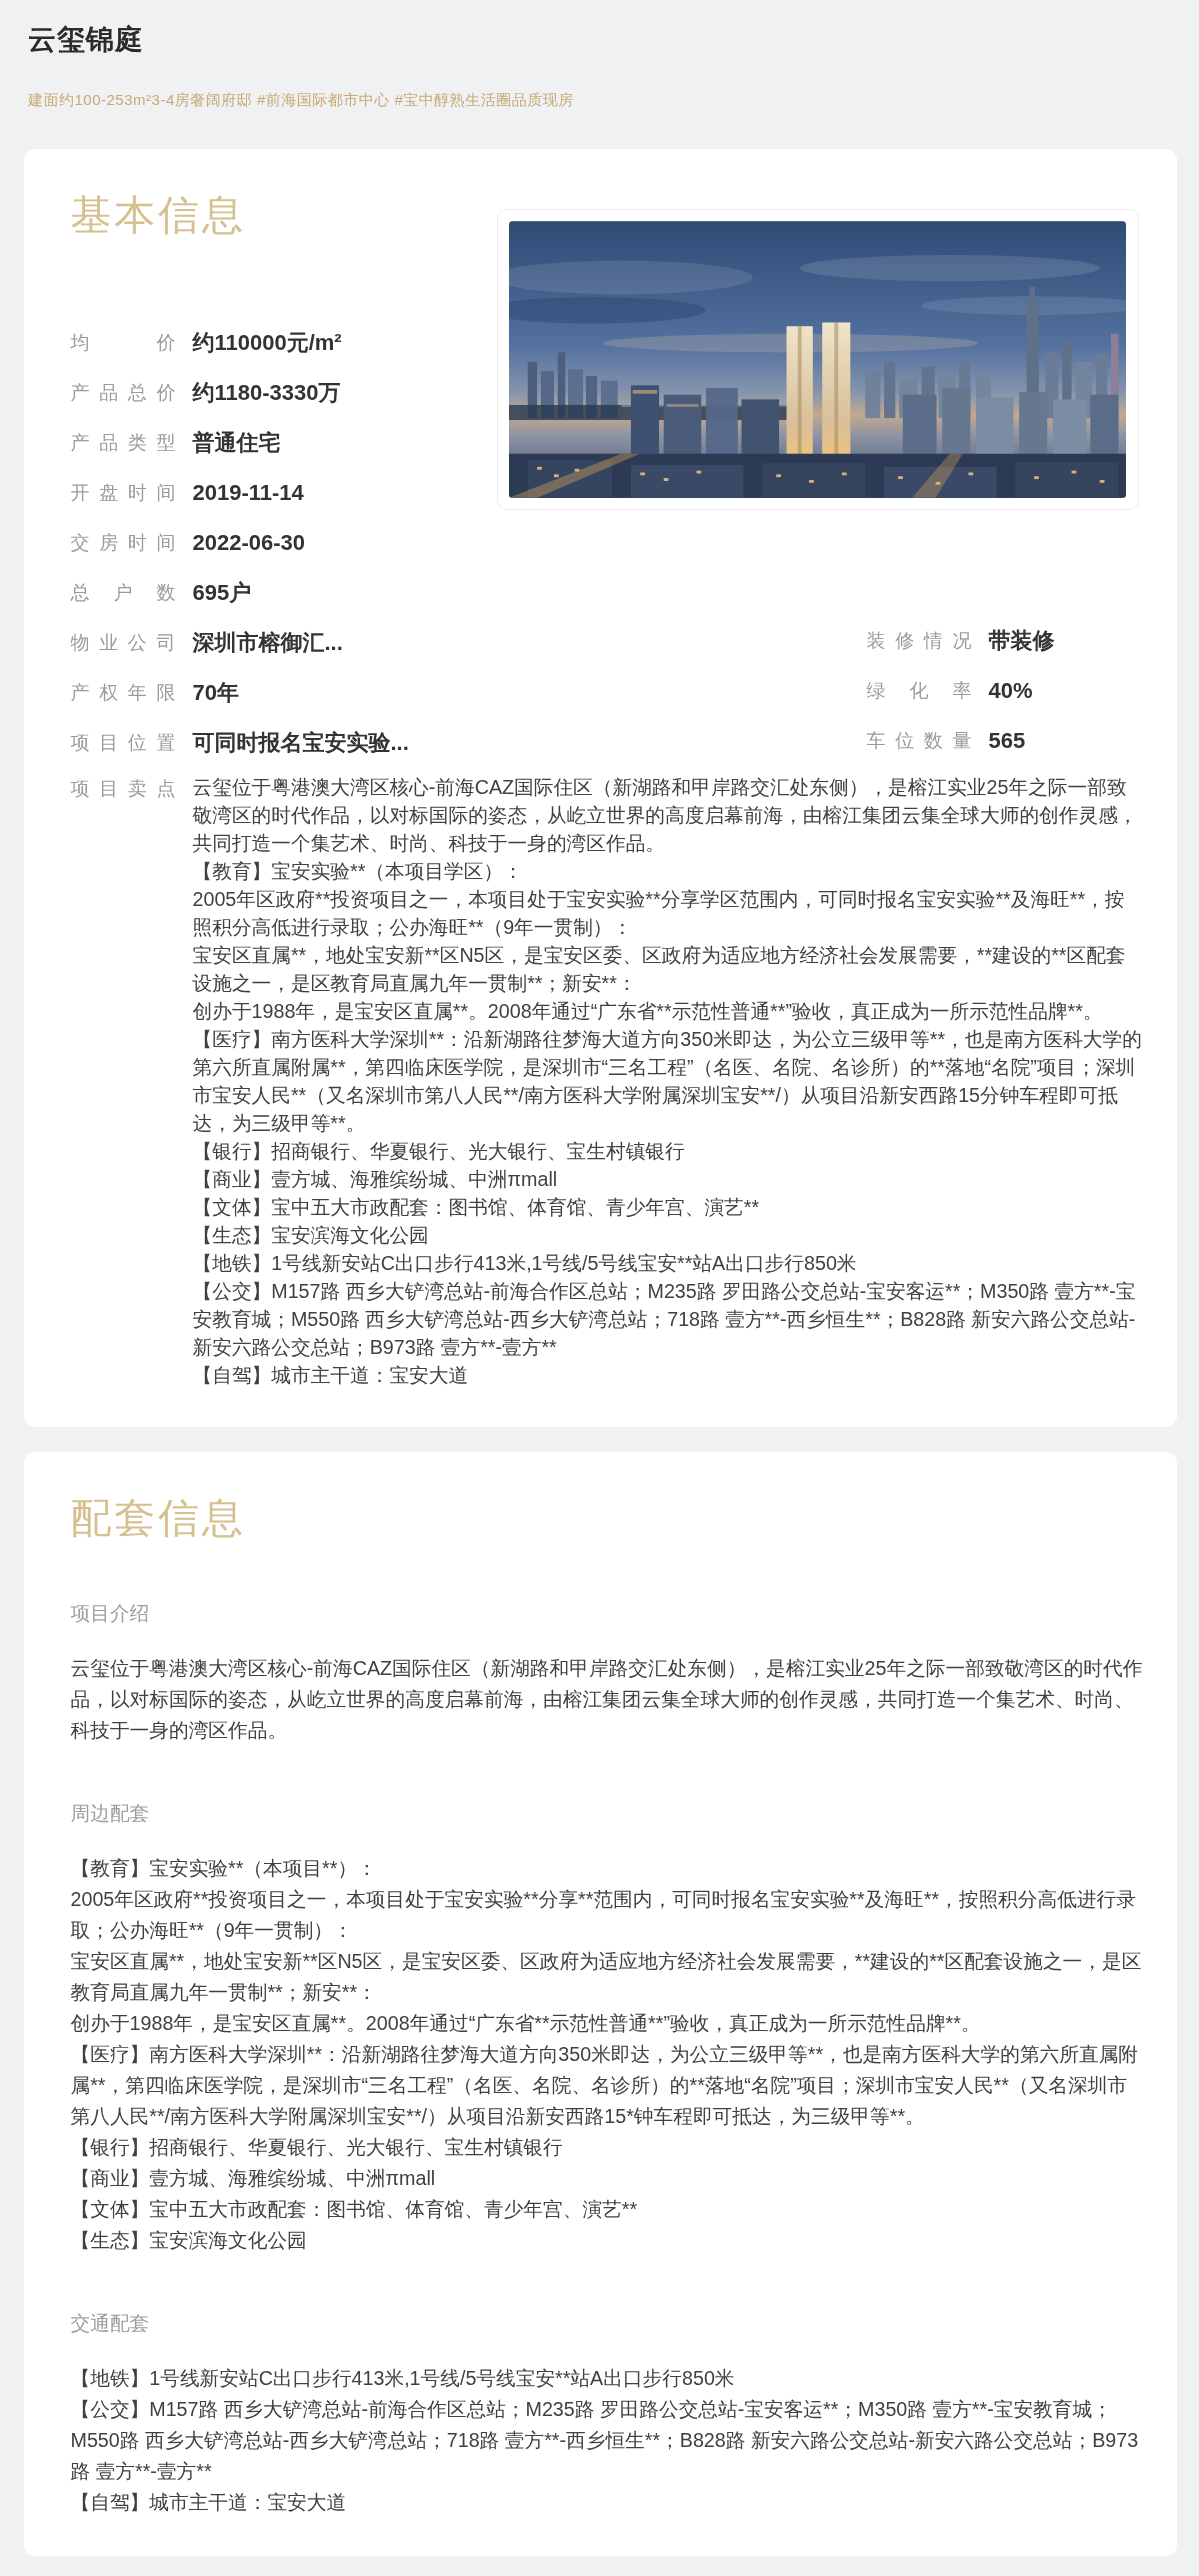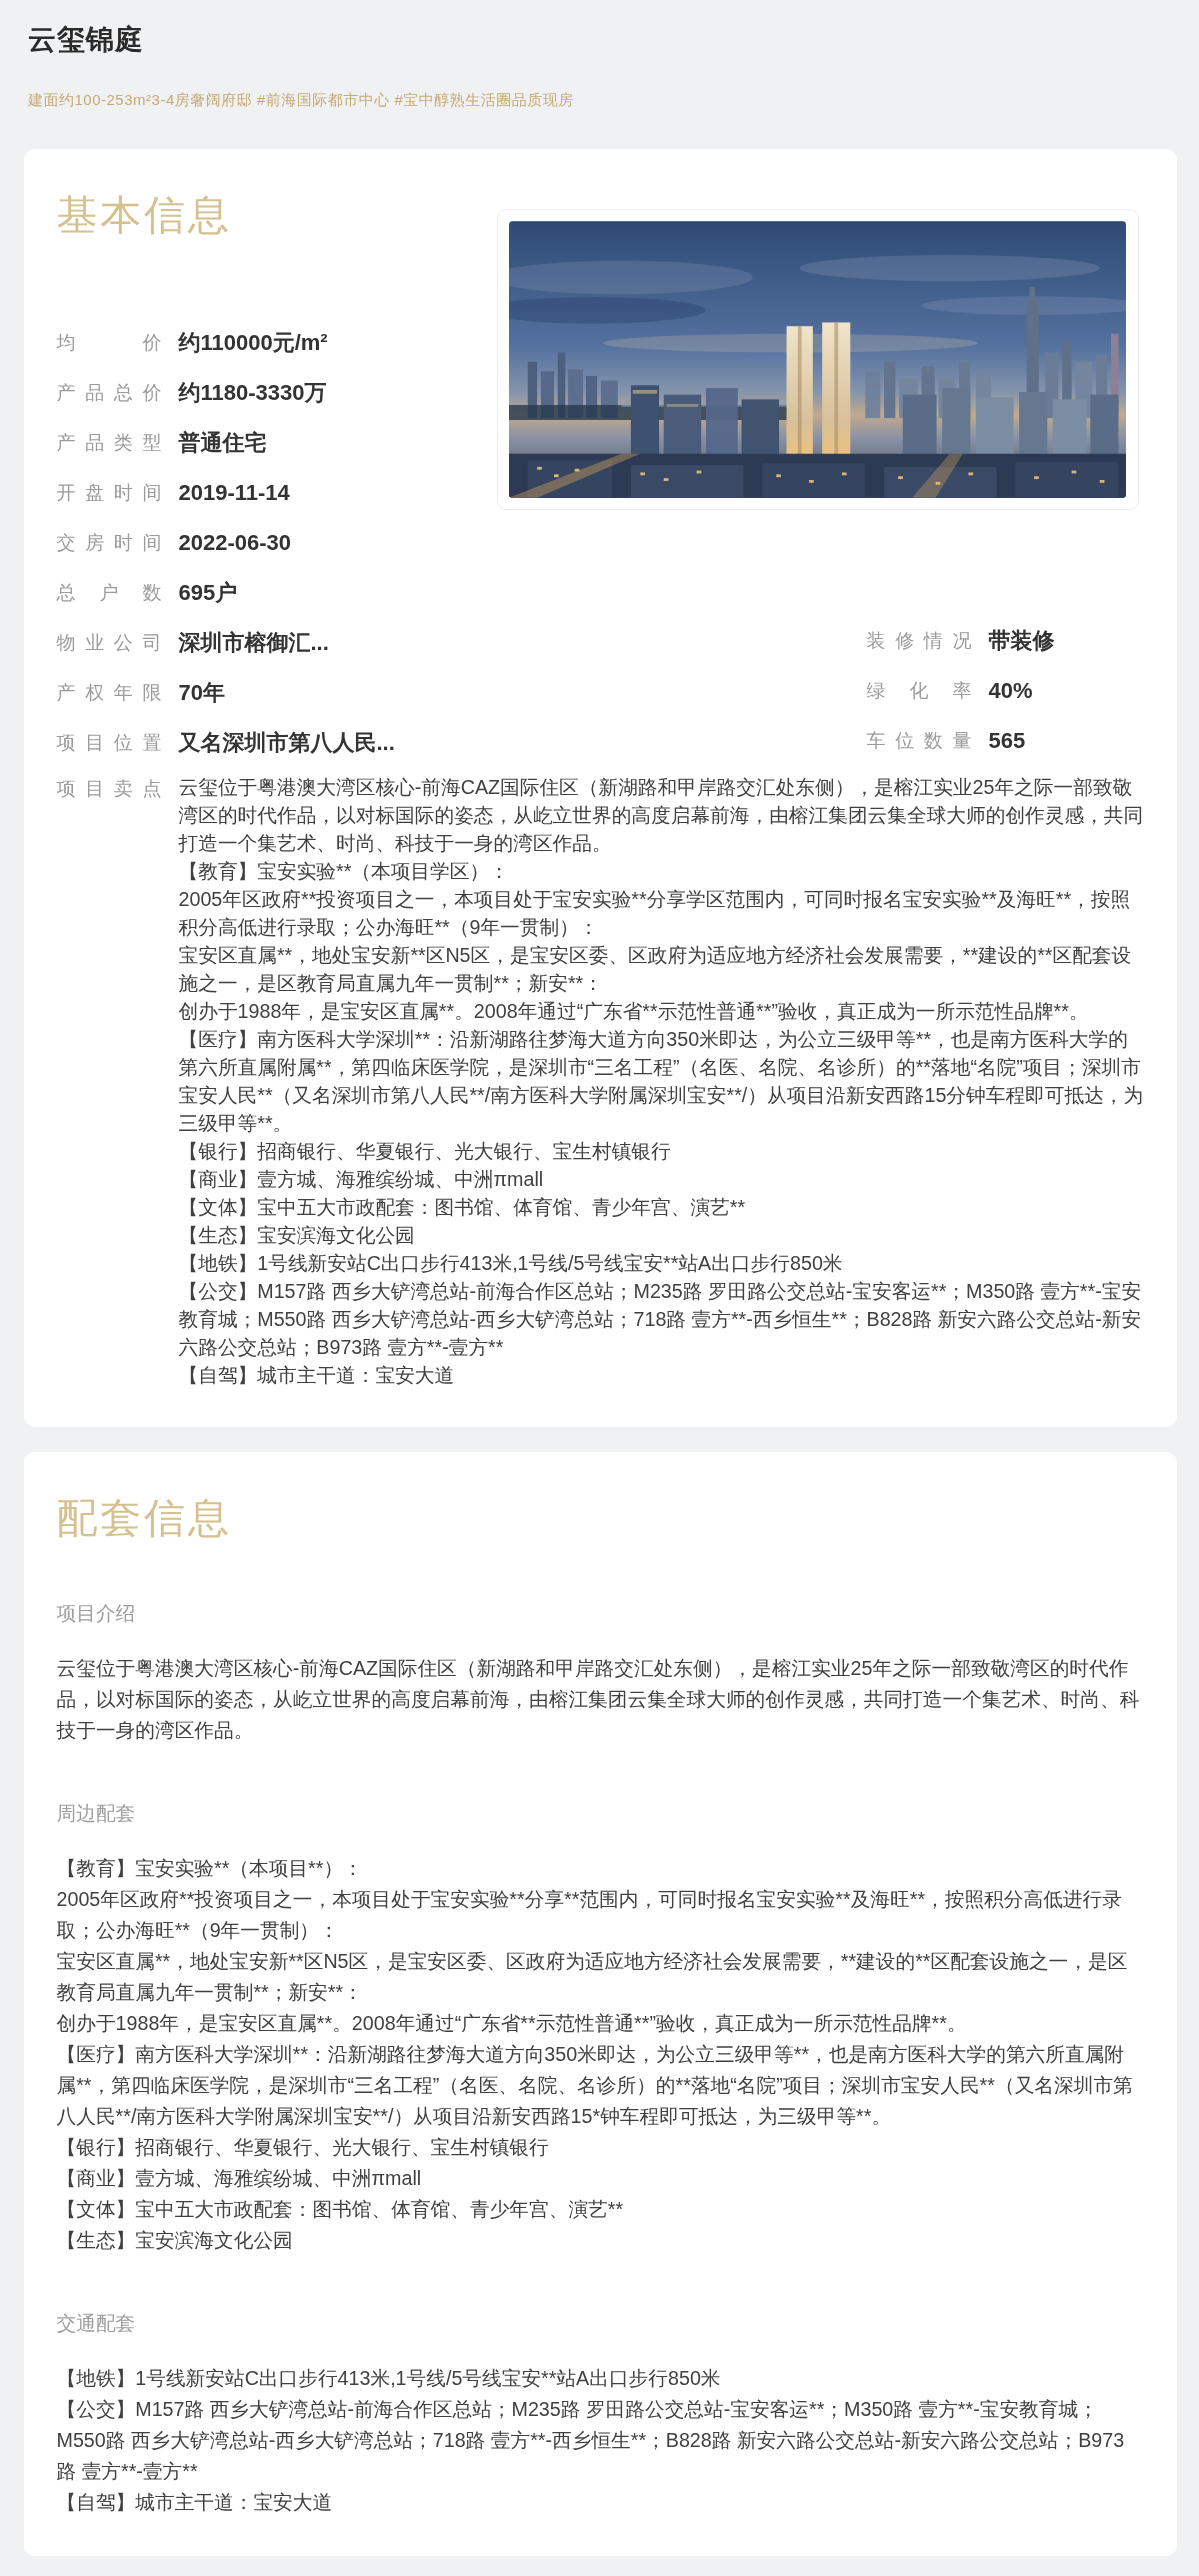--- a/index.html
+++ b/index.html
@@ -18,21 +18,21 @@
     margin:0 0 32px 0;letter-spacing:0.9px;
   }
   .page-subtitle{
     font-size:15px;color:#c7a973;margin:0 0 39px 0;letter-spacing:0.5px;
   }
 
   
   .card{
     background:#ffffff;border-radius:11.3px;
     margin:0 23.5px 24.4px 23.5px;
-    padding:38px 33px 38px 33px;
+    padding:38px 33px 38px 47px;
     position:relative;
   }
   .card-title{
     font-size:41px;font-weight:500;color:#d5c08f;
     margin:0;letter-spacing:2.8px;line-height:56px;
   }
 
   
   .fields-left{margin-top:75px;width:469px;}
   .field-row{height:50px;display:flex;align-items:center;}
@@ -208,21 +208,21 @@
         <div class="field-row">
           <span class="field-label">物业公司</span>
           <span class="field-value">深圳市榕御汇...</span>
         </div>
         <div class="field-row">
           <span class="field-label">产权年限</span>
           <span class="field-value">70年</span>
         </div>
         <div class="field-row">
           <span class="field-label">项目位置</span>
-          <span class="field-value">又名深圳市第八人民...</span>
+          <span class="field-value">可同时报名宝安实验...</span>
         </div>
       </div>
 
 
     <div class="fields-right">
         <div class="field-row">
           <span class="field-label">装修情况</span>
           <span class="field-value">带装修</span>
         </div>
         <div class="field-row">

